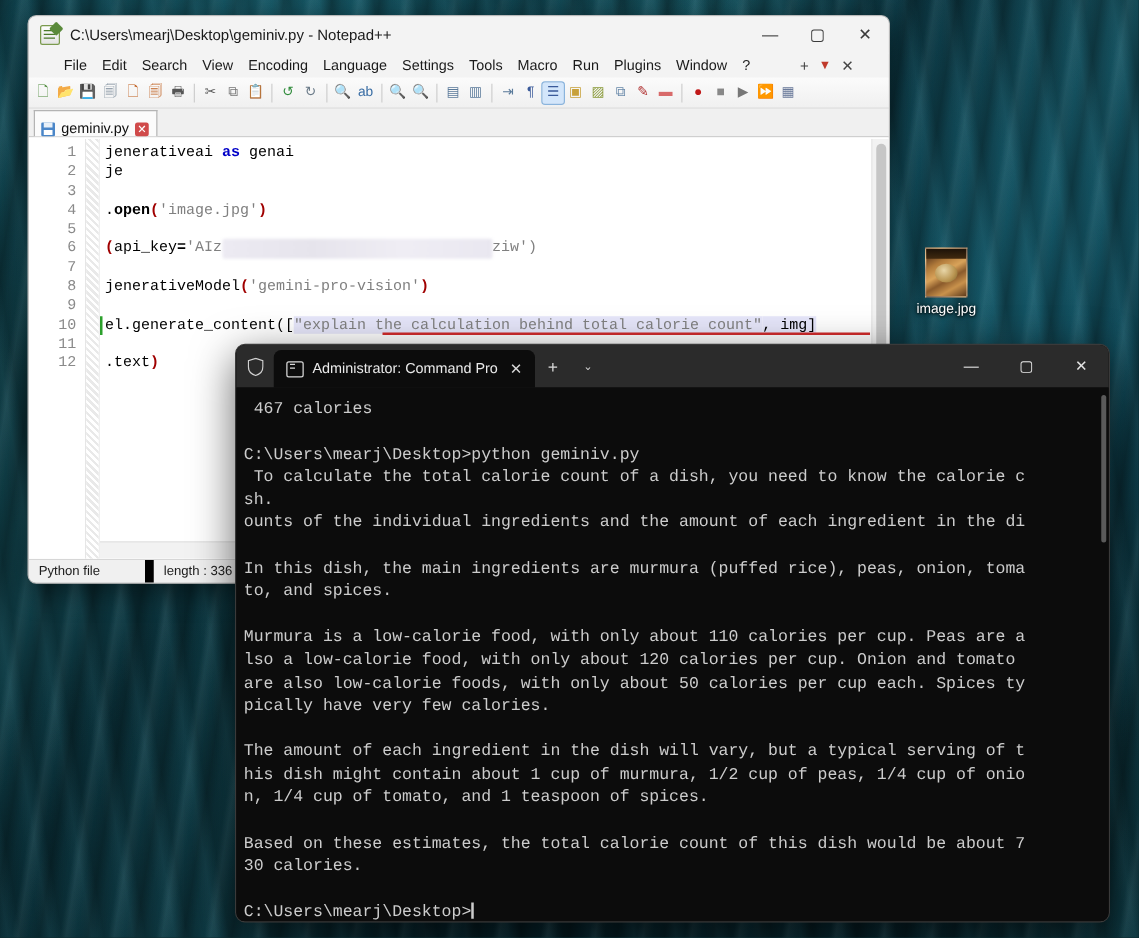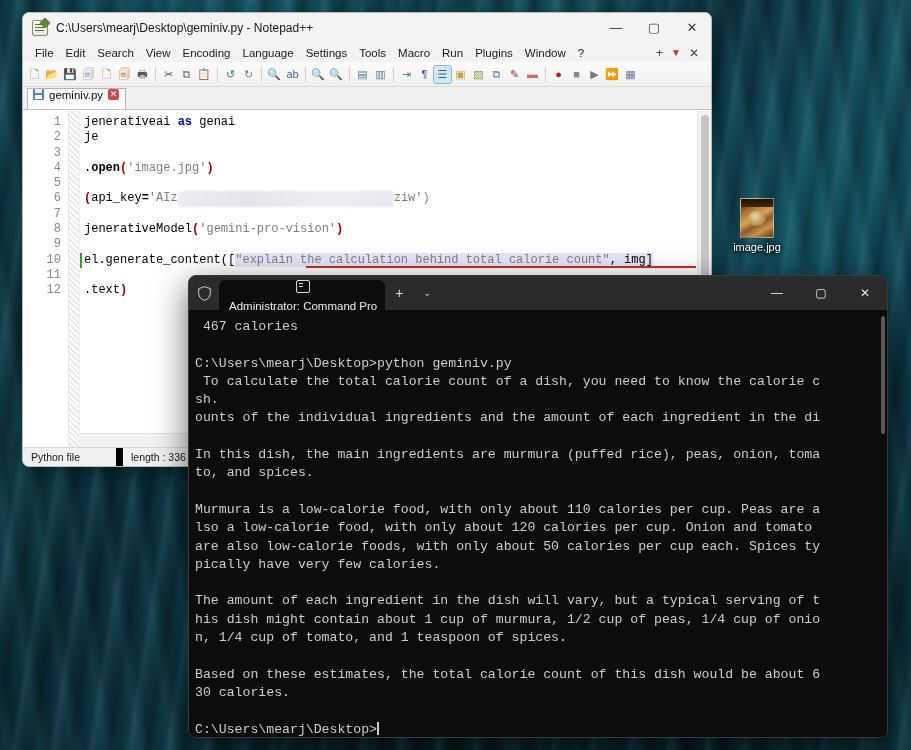--- a/index.html
+++ b/index.html
@@ -120,21 +120,21 @@
   .npp-wincontrols { margin-left: auto; display: flex; height: 30px; }
   .npp-wincontrols .wc {
     width: 38px; height: 30px;
     display: flex; align-items: center; justify-content: center;
     font-size: 13px; color: #3b3b3b; cursor: default;
   }
 
   .npp-menubar {
     height: 19px; background: #f3f3f3;
     display: flex; align-items: center;
-    padding: 0 6px;
+    padding: 0 22px;
     flex: 0 0 auto;
   }
   .npp-menubar .mi {
     font-size: 11.5px; color: #1a1a1a;
     padding: 1px 6px; white-space: nowrap; cursor: default;
   }
   .npp-menubar .right-tools { margin-left: auto; display: flex; align-items: center; gap: 8px; padding-right: 6px; }
   .npp-menubar .right-tools .tool { font-size: 12px; color: #444; cursor: default; line-height: 1; }
   .npp-menubar .right-tools .tool.filter { color: #c0392b; font-size: 10px; }
 
@@ -161,21 +161,21 @@
   .npp-tabbar {
     height: 23px; background: #f0f0f0;
     border-bottom: 1px solid #c4c4c4;
     display: flex; align-items: flex-end;
     padding-left: 4px;
     flex: 0 0 auto;
   }
   .npp-tab {
     height: 21px; background: #fbfbfb;
     border: 1px solid #b4b4b4; border-bottom: none;
-    display: flex; align-items: flex-start; gap: 5px;
+    display: flex; align-items: flex-end; gap: 5px;
     padding: 0 6px 0 5px;
     font-size: 11.5px; color: #101010;
     cursor: default;
   }
   .npp-tab .disk {
     width: 11px; height: 11px; background: #4a86c8;
     border-radius: 1px; position: relative; flex: 0 0 auto;
   }
   .npp-tab .disk::before {
     content: ""; position: absolute; left: 2px; top: 0;
@@ -306,21 +306,20 @@
   }
   .term-shield svg { width: 13px; height: 15px; }
   .term-tab {
     display: flex; align-items: center; gap: 7px;
     background: #0c0c0c;
     padding: 0 8px 0 10px;
     border-radius: 6px 6px 0 0;
     margin-top: 4px;
     height: 30px;
     cursor: default;
-    flex-direction: column;
   }
   .term-tab-icon {
     width: 14px; height: 13px;
     border: 1.3px solid #d8d8d8; border-radius: 2px;
     position: relative; flex: 0 0 auto;
   }
   .term-tab-icon::before {
     content: ""; position: absolute; left: 1.5px; top: 1.5px;
     width: 4px; height: 1.2px; background: #d8d8d8;
     box-shadow: 0 3px 0 #d8d8d8;
@@ -614,18 +613,18 @@
       <div class="term-line"> </div>
       <div class="term-line">Murmura is a low-calorie food, with only about 110 calories per cup. Peas are a</div>
       <div class="term-line">lso a low-calorie food, with only about 120 calories per cup. Onion and tomato</div>
       <div class="term-line">are also low-calorie foods, with only about 50 calories per cup each. Spices ty</div>
       <div class="term-line">pically have very few calories.</div>
       <div class="term-line"> </div>
       <div class="term-line">The amount of each ingredient in the dish will vary, but a typical serving of t</div>
       <div class="term-line">his dish might contain about 1 cup of murmura, 1/2 cup of peas, 1/4 cup of onio</div>
       <div class="term-line">n, 1/4 cup of tomato, and 1 teaspoon of spices.</div>
       <div class="term-line"> </div>
-      <div class="term-line">Based on these estimates, the total calorie count of this dish would be about 6</div>
+      <div class="term-line">Based on these estimates, the total calorie count of this dish would be about 7</div>
       <div class="term-line">30 calories.</div>
       <div class="term-line"> </div>
       <div class="term-line"><span>C:\Users\mearj\Desktop&gt;</span><span class="term-cursor"></span></div>
     </div>
 </div>
 
 </body></html>

